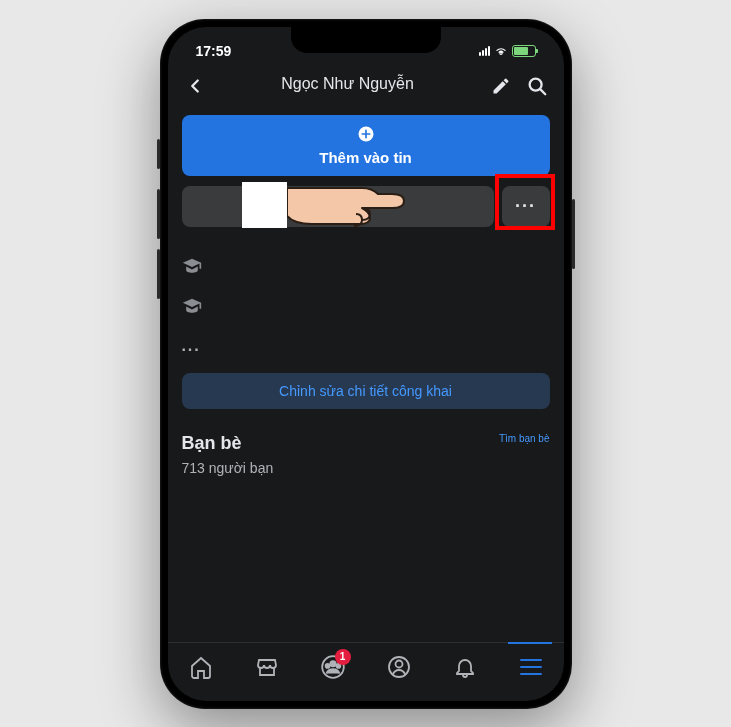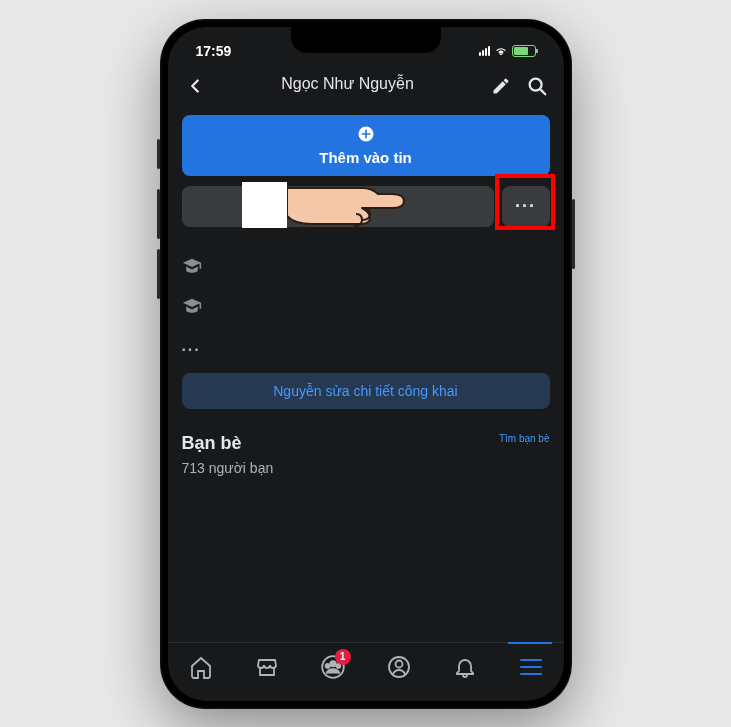--- a/index.html
+++ b/index.html
@@ -425,21 +425,21 @@
         <svg class="education-icon" viewBox="0 0 24 24" fill="#8a8d91">
             <path d="M12 2L1 7l11 5 9-4.09V14h2V7L12 2zm0 13L5 11.5V16c0 1.66 3.13 3 7 3s7-1.34 7-3v-4.5L12 15z"></path>
           </svg>
       </div>
 
       <div class="view-info-row">
         <span class="view-info-dots">···</span>
       </div>
 
       <button class="public-details-btn">
-        <span>Nguyễn sửa chi tiết công khai</span>
+        <span>Chỉnh sửa chi tiết công khai</span>
       </button>
 
       <div class="friends-section">
         <div class="friends-header">
           <div>
             <div class="friends-title">Bạn bè</div>
             <div class="friends-count">713 người bạn</div>
           </div>
           <div class="find-friends-link">Tìm bạn bè</div>
         </div>

